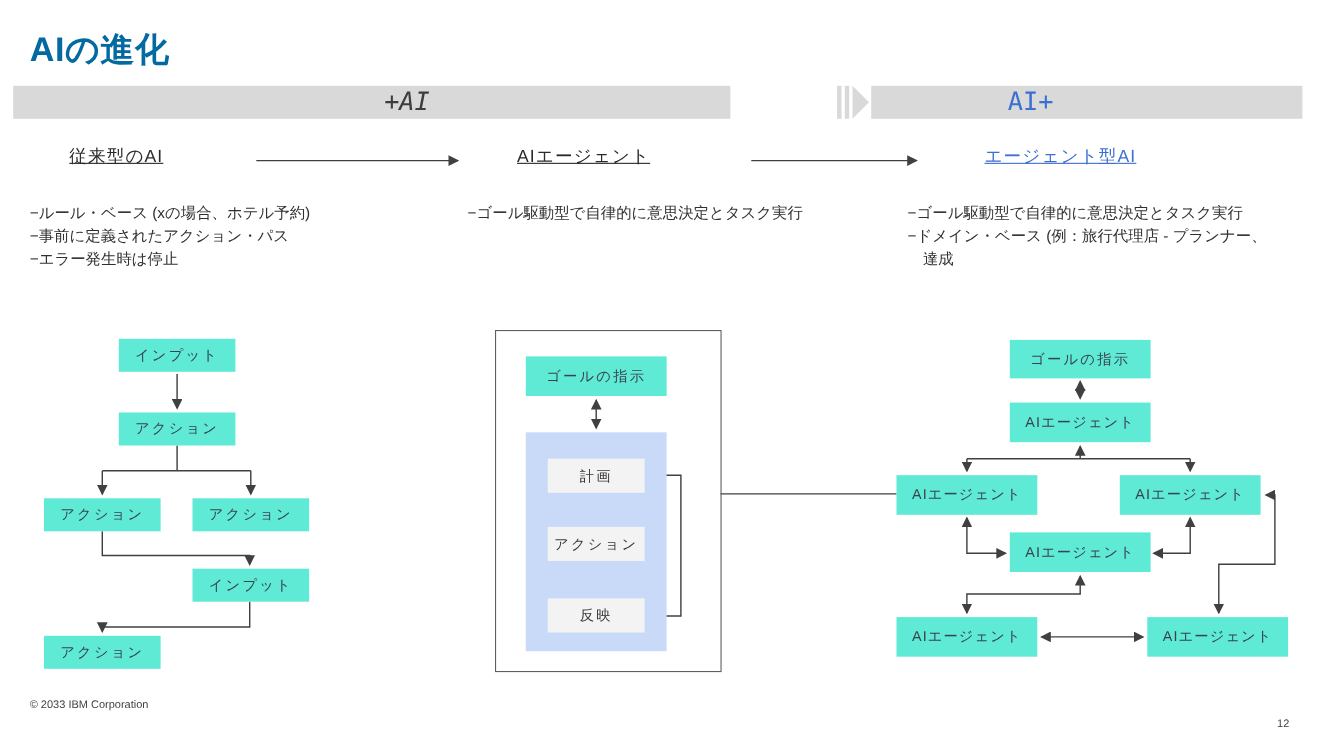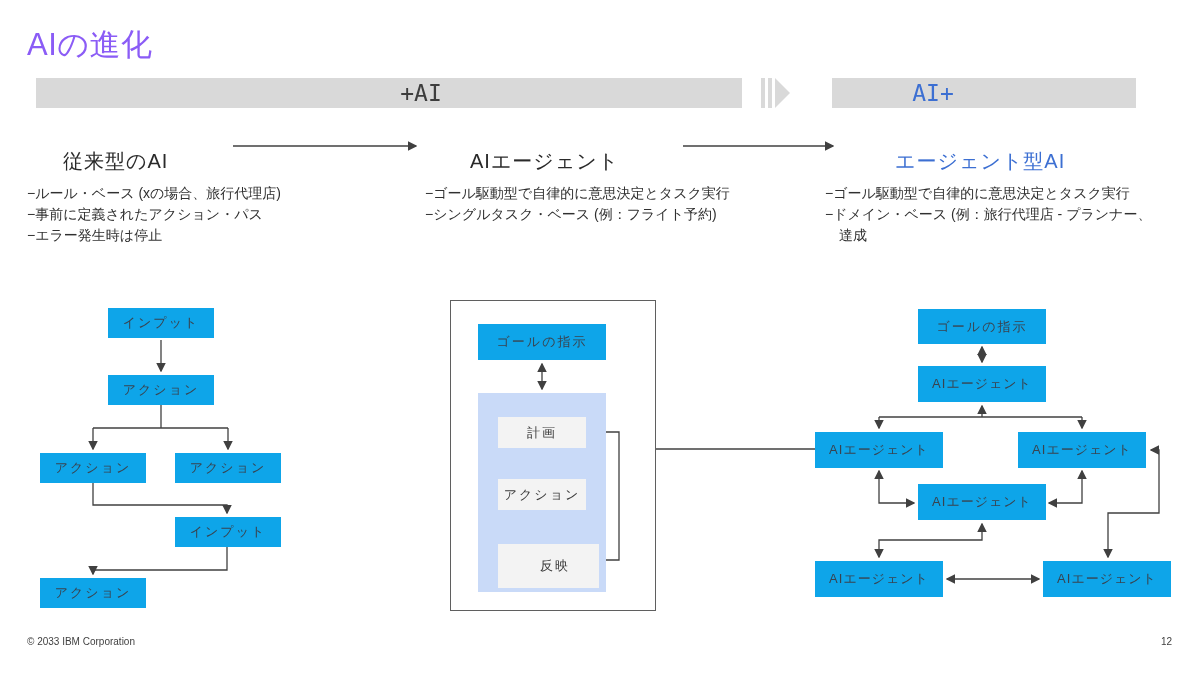--- a/index.html
+++ b/index.html
@@ -2,41 +2,41 @@
 <html><head>
 <meta charset="utf-8">
 <style>
   html,body { margin:0; padding:0; background:#ffffff; }
   .slide {
     position:relative; width:1200px; height:675px; background:#ffffff;
     font-family:"Liberation Sans","DejaVu Sans",sans-serif; overflow:hidden; color:#262626;
   }
   .abs { position:absolute; }
 
-  .title { left:27px; top:24px; font-size:31px; font-weight:400; color:#8b5cf6; letter-spacing:0.5px; }
+  .title { left:27px; top:24px; font-size:31px; font-weight:700; color:#0369a1; letter-spacing:0.5px; }
 
   .bar { top:78px; height:30px; background:#d9d9d9; display:flex; align-items:center; justify-content:center; }
-  .bar-left  { left:36px;  width:706px; }
-  .bar-right { left:832px; width:304px; }
+  .bar-left  { left:12px;  width:652px;font-style:italic; }
+  .bar-right { left:792px; width:392px; }
   .bar-label { font-family:"DejaVu Sans Mono","Liberation Mono",monospace; font-size:23px; color:#3d3d3d; }
   .bar-left .bar-label  { position:relative; left:32px; }
   .bar-right .bar-label { position:relative; left:-51px; }
   .blue { color:#3c6fd2 !important; }
 
   .chev-stripe { top:78px; width:4px; height:30px; background:#d9d9d9; }
   .chev-tri { top:78px; width:0; height:0; border-top:15px solid transparent;
               border-bottom:15px solid transparent; border-left:15px solid #d9d9d9; }
 
-  .stage-heading { top:148px; font-size:20px; color:#2a2a2a; letter-spacing:1px; white-space:nowrap; }
+  .stage-heading { top:132px; font-size:16px; color:#2a2a2a; letter-spacing:1px; white-space:nowrap;text-decoration:underline; }
 
   .bullets { list-style:none; margin:0; padding:0; font-size:14px; line-height:21px; color:#303030; }
   .bullets li { white-space:nowrap; }
 
   .node {
-    background:#0ea5e9; color:#39434f; font-size:13px; letter-spacing:2px;
+    background:#5eead4; color:#39434f; font-size:13px; letter-spacing:2px;
     display:flex; align-items:center; justify-content:center; white-space:nowrap;
   }
   .node-gray { background:#f3f3f3; color:#3a3a3a; }
   .agent-frame { border:1px solid #5f5f5f; background:transparent; }
   .agent-loop-bg { background:#c9daf8; }
 
   .footer-text { top:636px; font-size:10px; color:#3f3f3f; }
 
   svg.layer { position:absolute; left:0; top:0; pointer-events:none; }
 </style>
@@ -55,27 +55,26 @@
   <div class="abs chev-tri" style="left:775px"></div>
   <div class="abs bar bar-right">
     <span class="bar-label blue">AI+</span>
   </div>
 
   <div class="abs stage-heading" style="left:63px">従来型のAI</div>
   <div class="abs stage-heading" style="left:470px">AIエージェント</div>
   <div class="abs stage-heading blue" style="left:895px">エージェント型AI</div>
 
   <ul class="abs bullets" style="left:27px; top:183px; width:395px;">
-    <li>−ルール・ベース (xの場合、旅行代理店)</li>
+    <li>−ルール・ベース (xの場合、ホテル予約)</li>
     <li>−事前に定義されたアクション・パス</li>
     <li>−エラー発生時は停止</li>
   </ul>
   <ul class="abs bullets" style="left:425px; top:183px; width:395px;">
     <li>−ゴール駆動型で自律的に意思決定とタスク実行</li>
-    <li>−シングルタスク・ベース (例：フライト予約)</li>
   </ul>
   <ul class="abs bullets" style="left:825px; top:183px; width:370px;">
     <li>−ゴール駆動型で自律的に意思決定とタスク実行</li>
     <li>−ドメイン・ベース (例：旅行代理店 - プランナー、</li>
     <li>　達成</li>
   </ul>
 
   <svg class="layer" width="1200" height="675" viewBox="0 0 1200 675">
     <defs>
       <marker id="arr" viewBox="0 0 10 10" refX="8.5" refY="5" markerWidth="7.5" markerHeight="7.5" orient="auto-start-reverse">
@@ -126,26 +125,26 @@
   <div class="abs node" style="left:40px;  top:453px; width:106px; height:30px;">アクション</div>
   <div class="abs node" style="left:175px; top:453px; width:106px; height:30px;">アクション</div>
   <div class="abs node" style="left:175px; top:517px; width:106px; height:30px;">インプット</div>
   <div class="abs node" style="left:40px;  top:578px; width:106px; height:30px;">アクション</div>
 
   <div class="abs agent-frame" style="left:450px; top:300px; width:204px; height:309px;"></div>
   <div class="abs node" style="left:478px; top:324px; width:128px; height:36px;">ゴールの指示</div>
   <div class="abs agent-loop-bg" style="left:478px; top:393px; width:128px; height:199px;"></div>
   <div class="abs node node-gray" style="left:498px; top:417px; width:88px; height:31px;text-align:right;">計画</div>
   <div class="abs node node-gray" style="left:498px; top:479px; width:88px; height:31px;">アクション</div>
-  <div class="abs node node-gray" style="left:498px; top:544px; width:88px; height:44px;padding-left:13px;">反映</div>
+  <div class="abs node node-gray" style="left:498px; top:544px; width:88px; height:31px;">反映</div>
 
   <div class="abs node" style="left:918px;  top:309px; width:128px; height:35px;">ゴールの指示</div>
   <div class="abs node" style="left:918px;  top:366px; width:128px; height:36px; letter-spacing:1px;">AIエージェント</div>
   <div class="abs node" style="left:815px;  top:432px; width:128px; height:36px; letter-spacing:1px;">AIエージェント</div>
   <div class="abs node" style="left:1018px; top:432px; width:128px; height:36px; letter-spacing:1px;">AIエージェント</div>
   <div class="abs node" style="left:918px;  top:484px; width:128px; height:36px; letter-spacing:1px;">AIエージェント</div>
   <div class="abs node" style="left:815px;  top:561px; width:128px; height:36px; letter-spacing:1px;">AIエージェント</div>
   <div class="abs node" style="left:1043px; top:561px; width:128px; height:36px; letter-spacing:1px;">AIエージェント</div>
 
   <div class="abs footer-text" style="left:27px;">© 2033 IBM Corporation</div>
-  <div class="abs footer-text" style="left:1161px;">12</div>
+  <div class="abs footer-text" style="left:1161px;margin-top:17px;">12</div>
 
 </div>
 
 </body></html>

